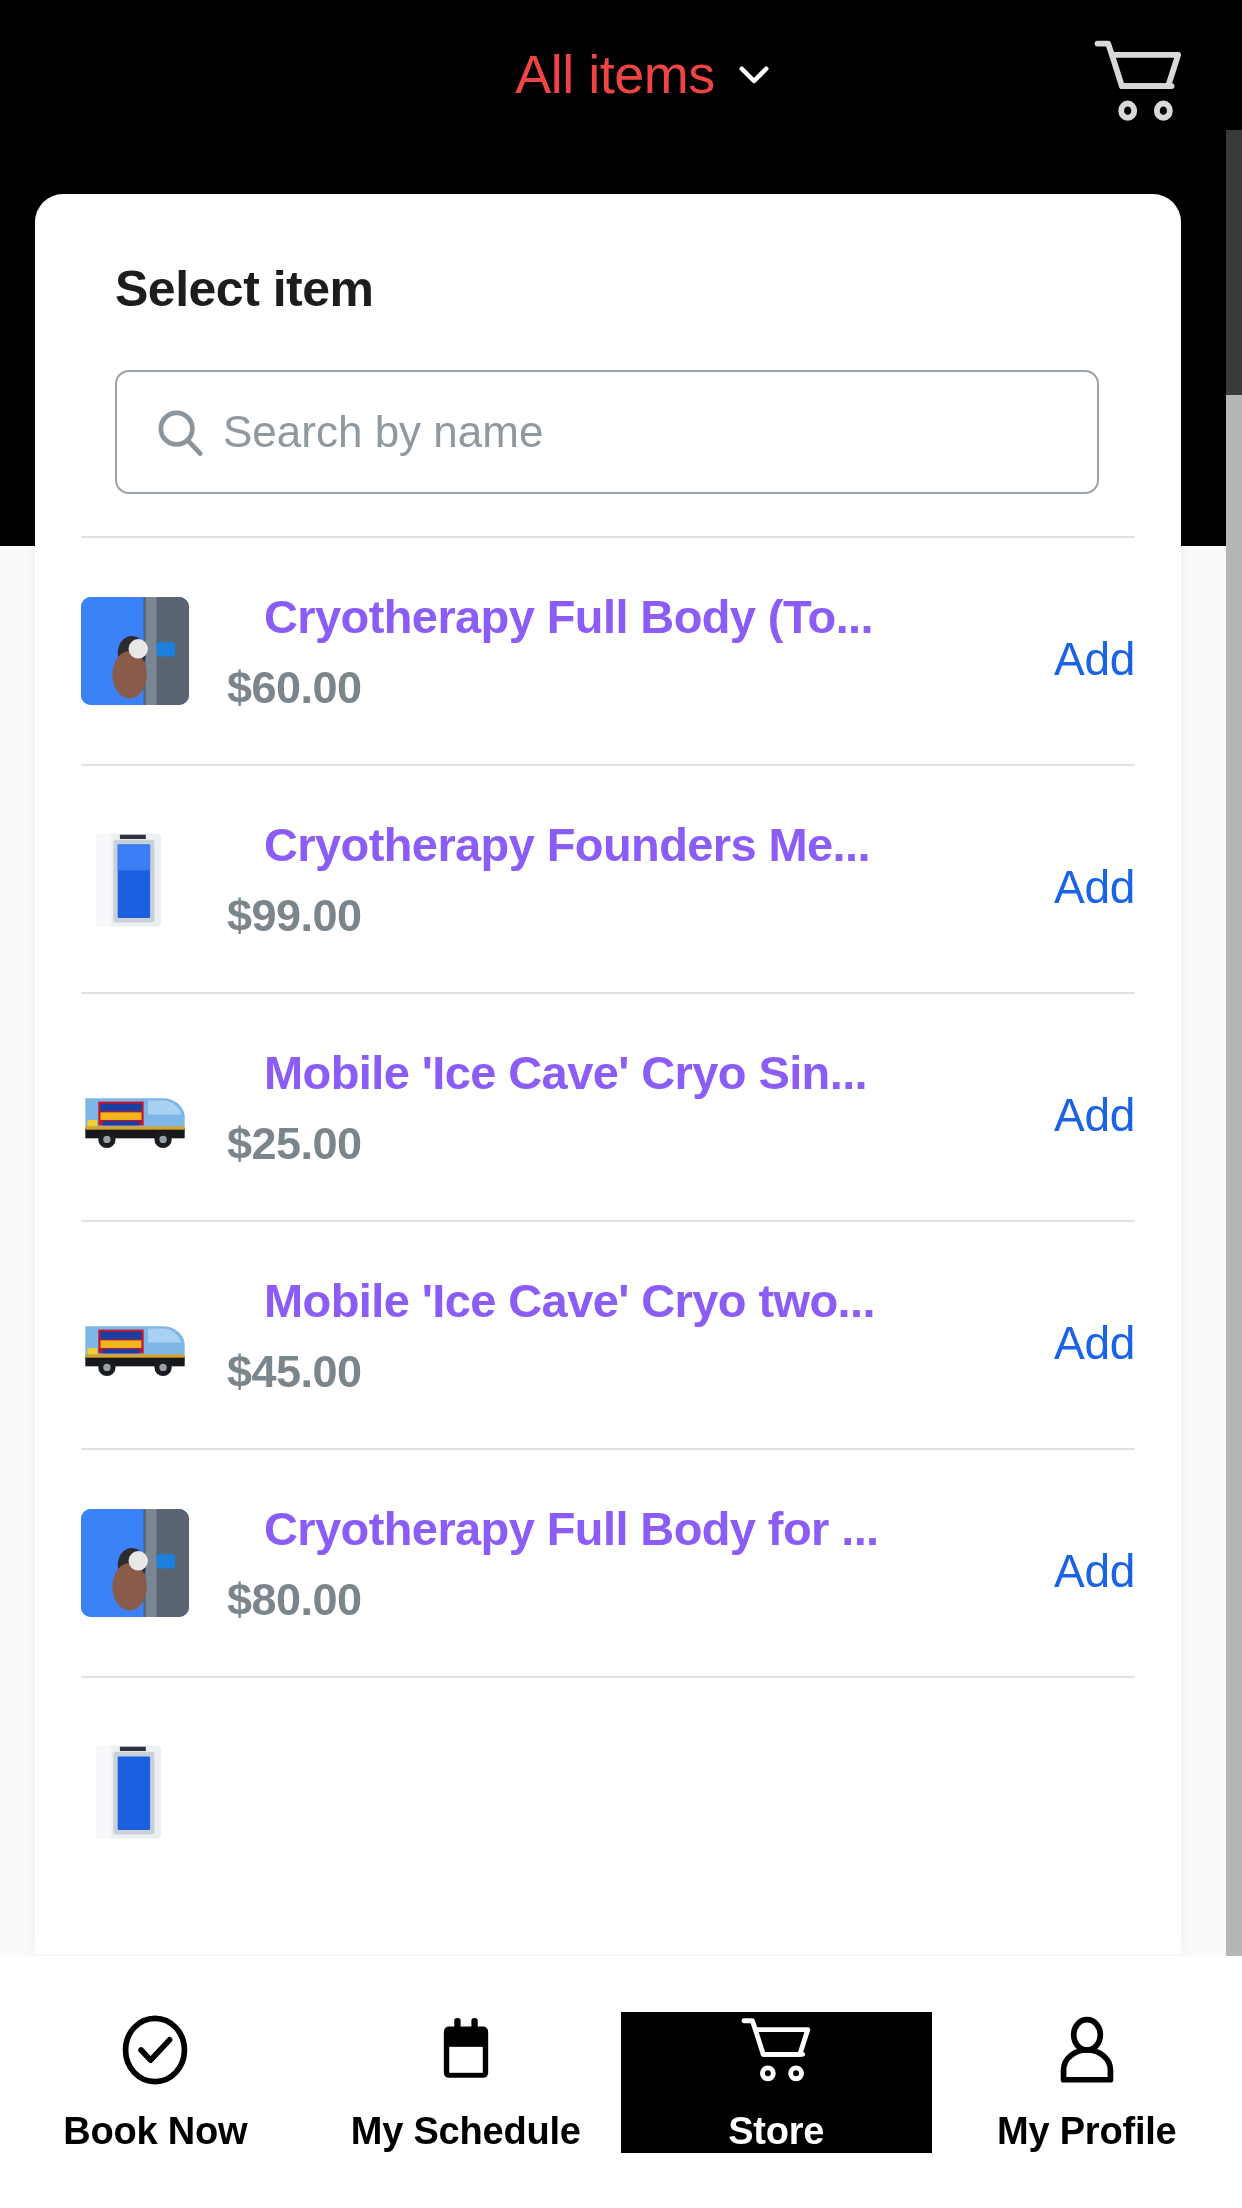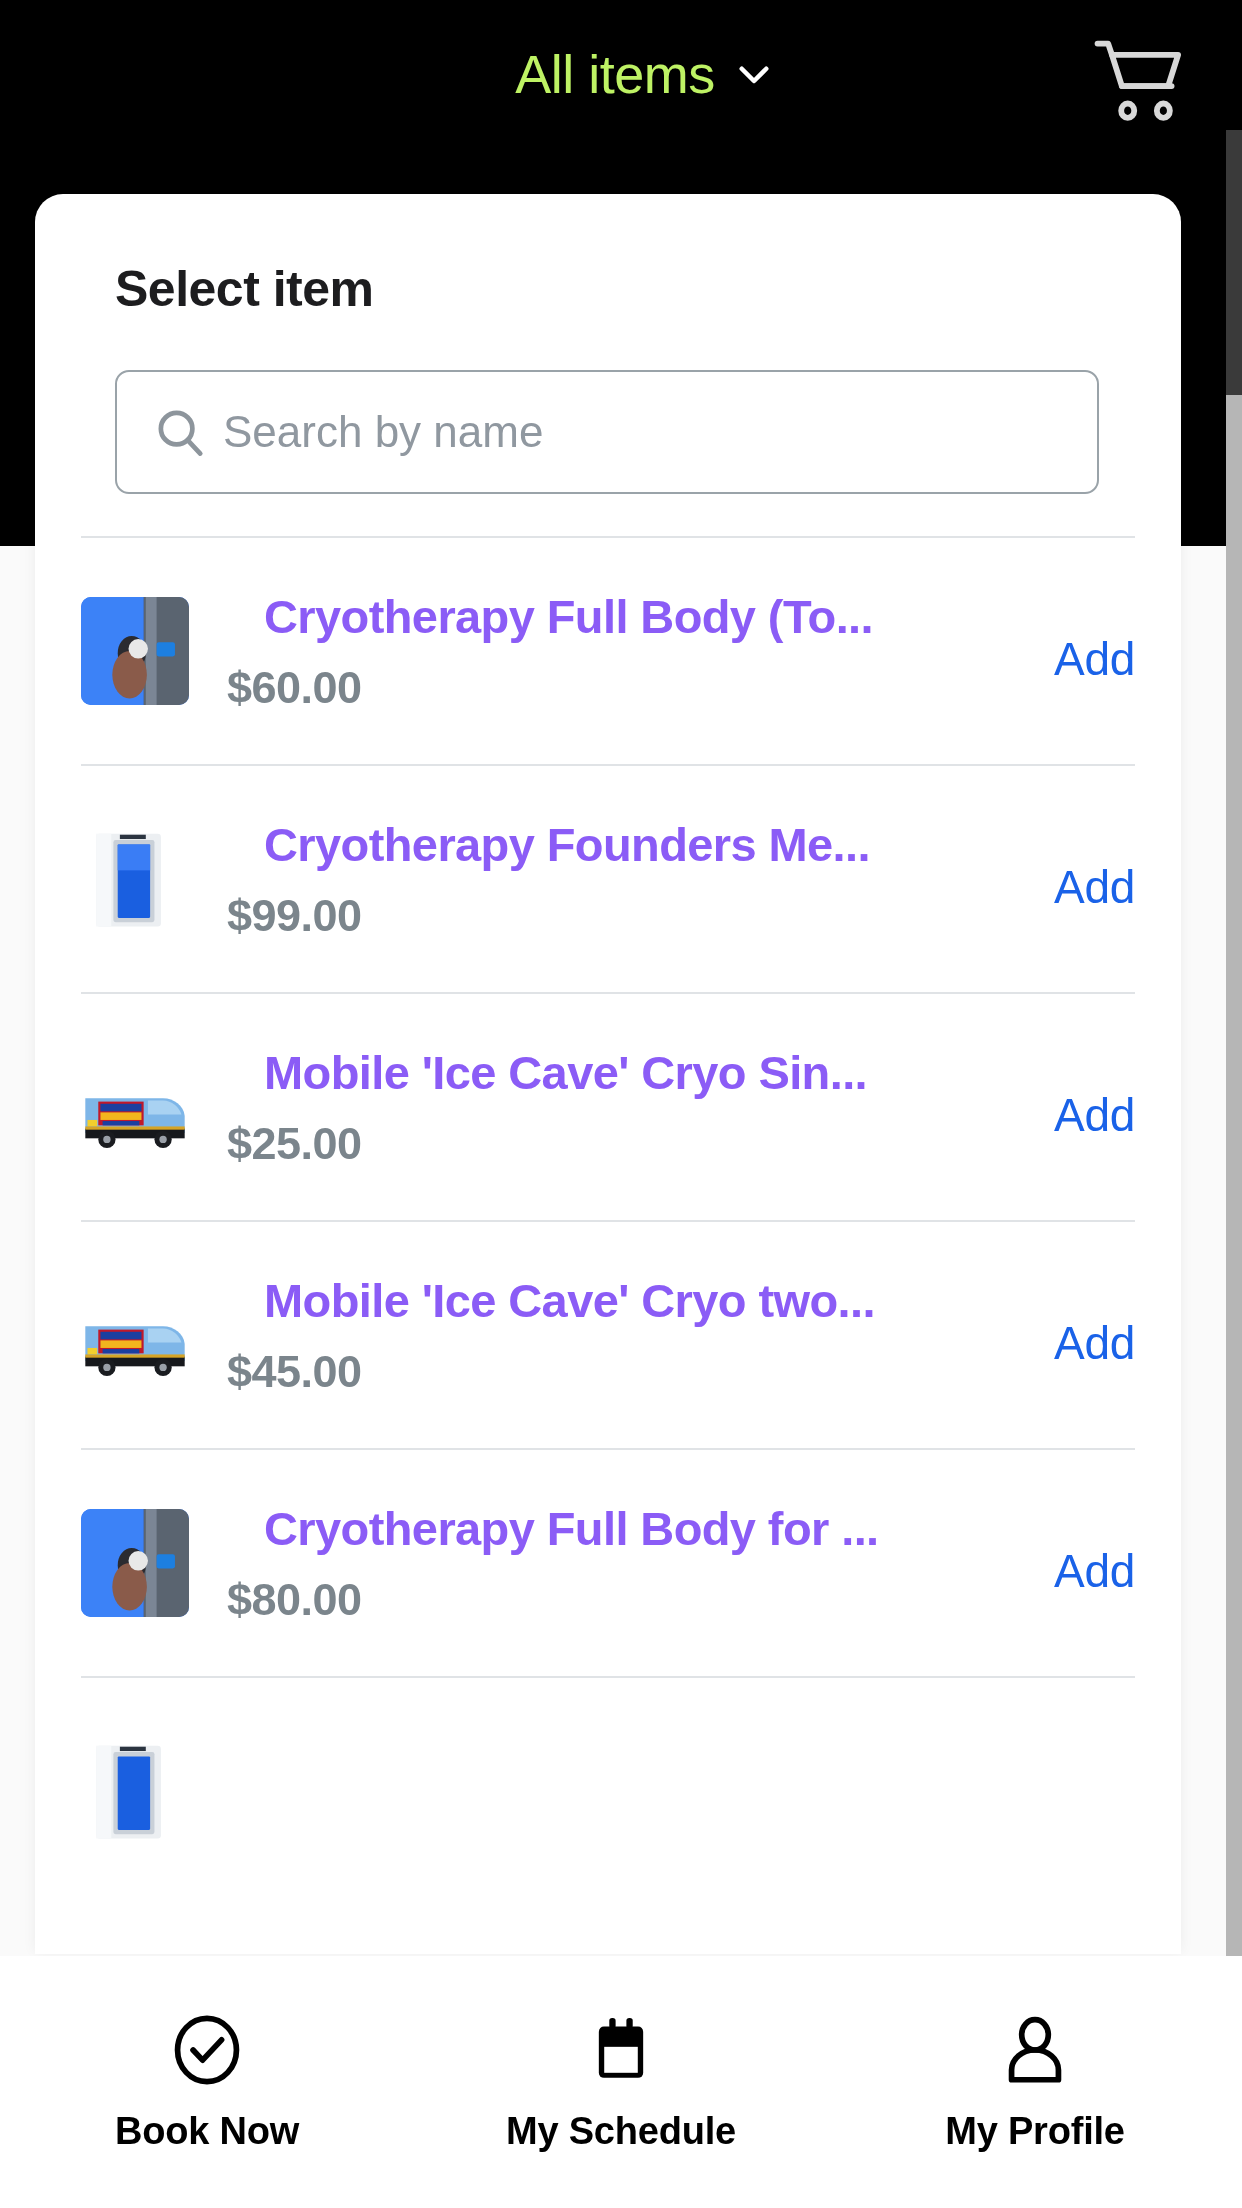--- a/index.html
+++ b/index.html
@@ -18,21 +18,21 @@
   }
   .appbar-inner {
     position:absolute; top:0; left:0; width:1242px; height:148px;
     display:flex; align-items:center; justify-content:center;
   }
   .appbar-title-wrap {
     display:flex; align-items:center; gap:18px;
     color:#ffffff;
   }
   .appbar-title {
-    font-size:54px; font-weight:400; color:#bef264; letter-spacing:-0.5px;margin-left:48px;
+    font-size:54px; font-weight:400; color:#ef4444; letter-spacing:-0.5px;margin-left:48px;
   }
   .chevron-down { display:block; width:42px; height:42px; }
   .cart-top {
     position:absolute; right:56px; top:36px; width:96px; height:86px;
   }
 
   
   .sheet {
     position:absolute; left:35px; top:194px;
     width:1146px; height:1760px;
@@ -304,20 +304,32 @@
         <svg class="nav-icon" viewBox="0 0 24 24" fill="none">
           <rect x="5" y="4.6" width="14" height="16.2" rx="1.6" fill="#000000"></rect>
           <rect x="6.7" y="11" width="10.6" height="8.2" fill="#ffffff"></rect>
           <rect x="8.3" y="1.9" width="2" height="3.4" rx="0.9" fill="#000000"></rect>
           <rect x="13.7" y="1.9" width="2" height="3.4" rx="0.9" fill="#000000"></rect>
         </svg>
       </span>
       <span class="nav-label">My Schedule</span>
     </div>
 
+    <div class="nav-item active">
+      <span>
+        <svg class="nav-icon" viewBox="0 0 28 26" fill="none" stroke="#ffffff" stroke-width="1.8" stroke-linecap="round" stroke-linejoin="round">
+          <path d="M2.2 2.2h3.1l1.1 3.3"></path>
+          <path d="M6.4 5.5h19.3l-2.9 9.1H9.3z"></path>
+          <path d="M9.3 14.6h14.5"></path>
+          <circle cx="11" cy="21.6" r="2"></circle>
+          <circle cx="21.4" cy="21.6" r="2"></circle>
+        </svg>
+      </span>
+      <span class="nav-label">Store</span>
+    </div>
 
     <div class="nav-item">
       <span>
         <svg class="nav-icon" viewBox="0 0 24 24" fill="none" stroke="#000000" stroke-width="1.8" stroke-linecap="round" stroke-linejoin="round">
           <ellipse cx="12" cy="7.2" rx="4.2" ry="4.8"></ellipse>
           <path d="M4.6 21.4v-3.1c0-3.5 3.3-6.3 7.4-6.3s7.4 2.8 7.4 6.3v3.1z"></path>
         </svg>
       </span>
       <span class="nav-label">My Profile</span>
     </div>

